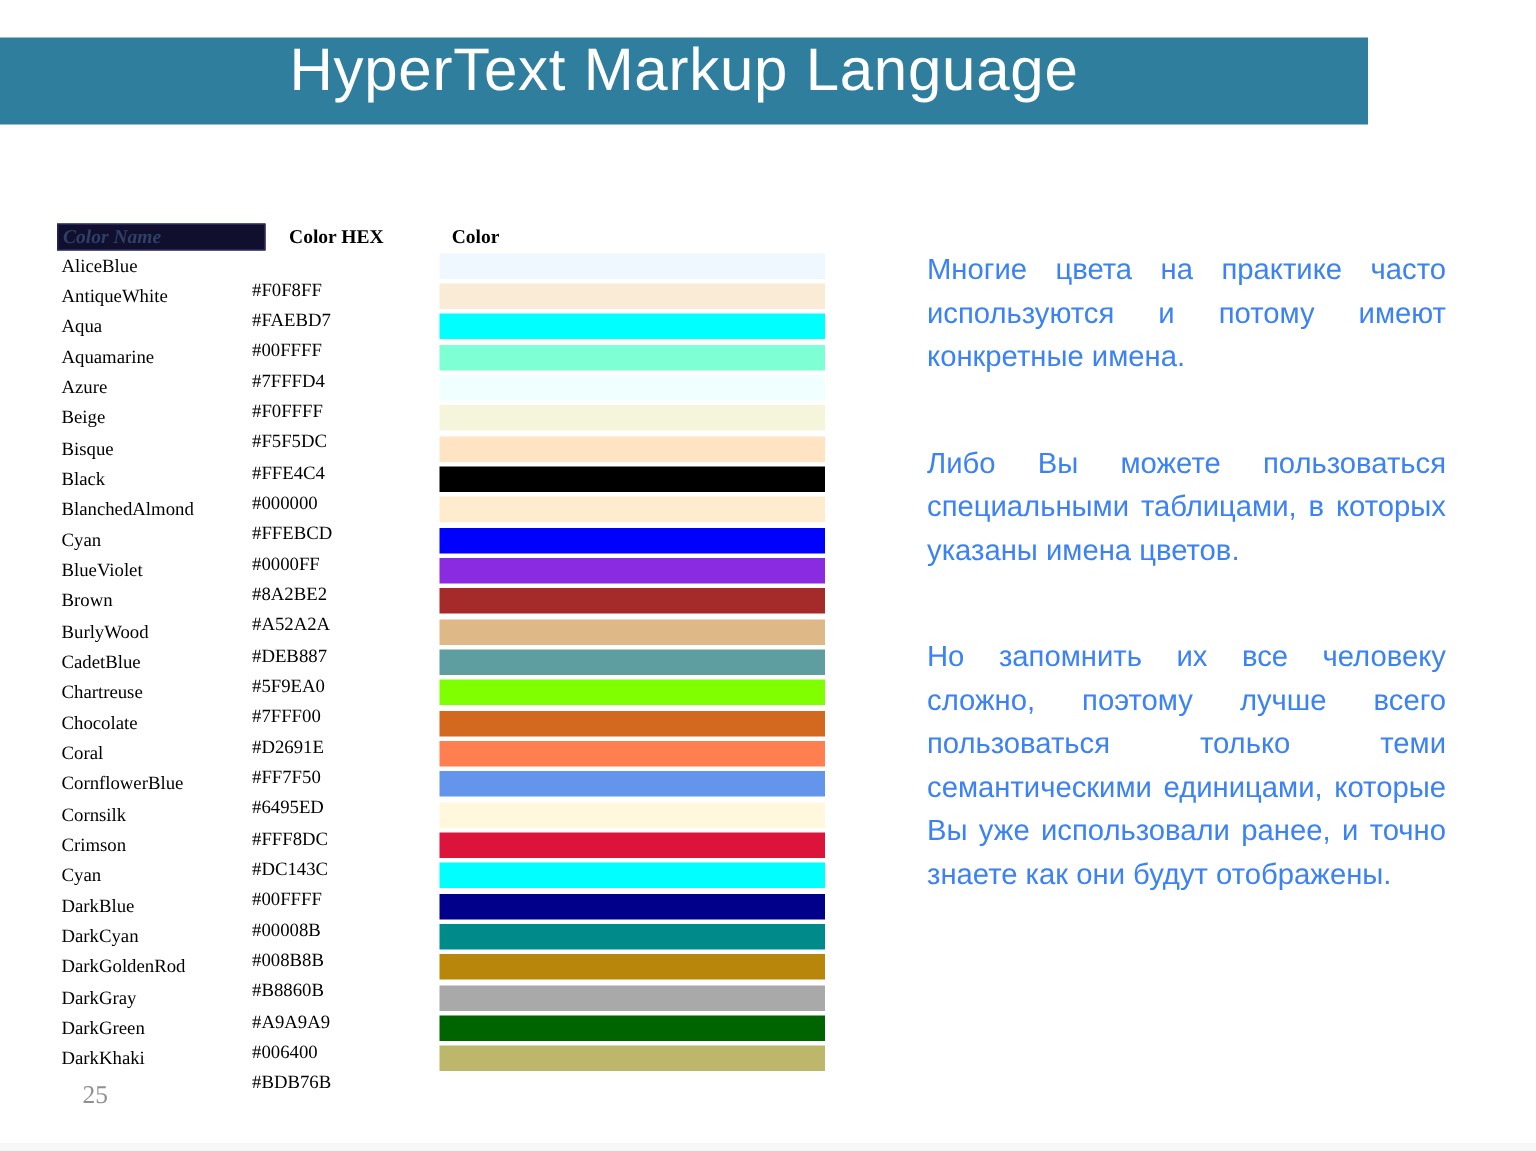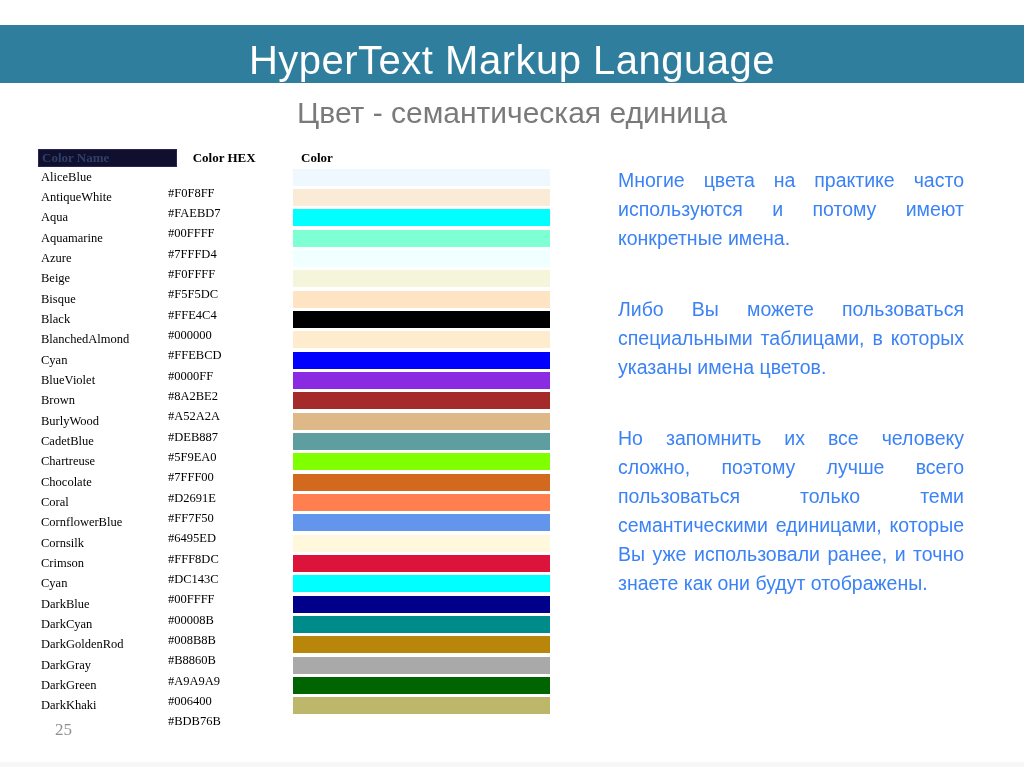--- a/index.html
+++ b/index.html
@@ -2,23 +2,23 @@
 <html style="--banner-teal: #2F7E9D; --subtitle-gray: #7A7A7A; --header-cell-bg: #10102E; --header-cell-text: #2F3F68;"><head>
 <meta charset="utf-8">
 <style>
   html,body{margin:0;padding:0;background:#e9e9e9;}
   .slide{
     position:relative;width:1024px;height:767px;background:#ffffff;
     font-family:"Liberation Sans",sans-serif;overflow:hidden;margin:0 auto;
   }
   
   .banner{
-    position:absolute;left:0;top:25px;width:1024px;height:58px;
+    position:absolute;left:0;top:25px;width:912px;height:58px;
     background:var(--banner-teal,#2F7E9D);
-    display:flex;align-items:flex-end;justify-content:center;
+    display:flex;align-items:flex-start;justify-content:center;
   }
   .banner-title{
     color:#ffffff;font-size:40px;font-weight:400;letter-spacing:.5px;margin:0;
     font-family:"Liberation Sans",sans-serif;
   }
   .subtitle{
     position:absolute;left:0;top:96px;width:1024px;text-align:center;
     font-size:30px;color:var(--subtitle-gray,#7A7A7A);font-weight:400;
   }
   
@@ -26,20 +26,21 @@
     position:absolute;left:38px;top:148px;width:512px;
     font-family:"Liberation Serif",serif;color:#000;
   }
   .thead{display:flex;height:19px;align-items:center;}
   .th{font-weight:bold;font-size:13px;}
   .th-name{
     width:142px;height:18px;box-sizing:border-box;display:flex;align-items:center;
     padding-left:3px;background:var(--header-cell-bg,#10102E);
     color:var(--header-cell-text,#2F3F68);
     border:1px solid #26265c;
+    font-style:italic;
   }
   .th-hex{width:125px;box-sizing:border-box;padding-left:16px;}
   .th-color{width:257px;box-sizing:border-box;padding-left:2px;}
   .trow{display:flex;height:20.33px;align-items:center;}
   .cell-name{width:130px;box-sizing:border-box;padding-left:3px;font-size:12.5px;}
   .cell-hex{width:125px;box-sizing:border-box;font-size:12.5px;margin-top:32px;}
   .cell-swatch{width:257px;height:100%;display:flex;align-items:center;}
   .swatch{width:257px;height:17px;}
   
   .textblock{
@@ -58,21 +59,20 @@
 </style>
 </head>
 <body>
 
 <div class="slide">
 
   <div class="banner">
     <h1 class="banner-title">HyperText Markup Language</h1>
   </div>
 
-  <div class="subtitle">Цвет - семантическая единица</div>
 
   <div class="color-table">
     <div class="thead">
       <div class="th th-name">Color Name</div>
       <div class="th th-hex">Color HEX</div>
       <div class="th th-color">Color</div>
     </div>
     <div id="table-body">
     <div class="trow">
       <div class="cell-name">AliceBlue</div>

